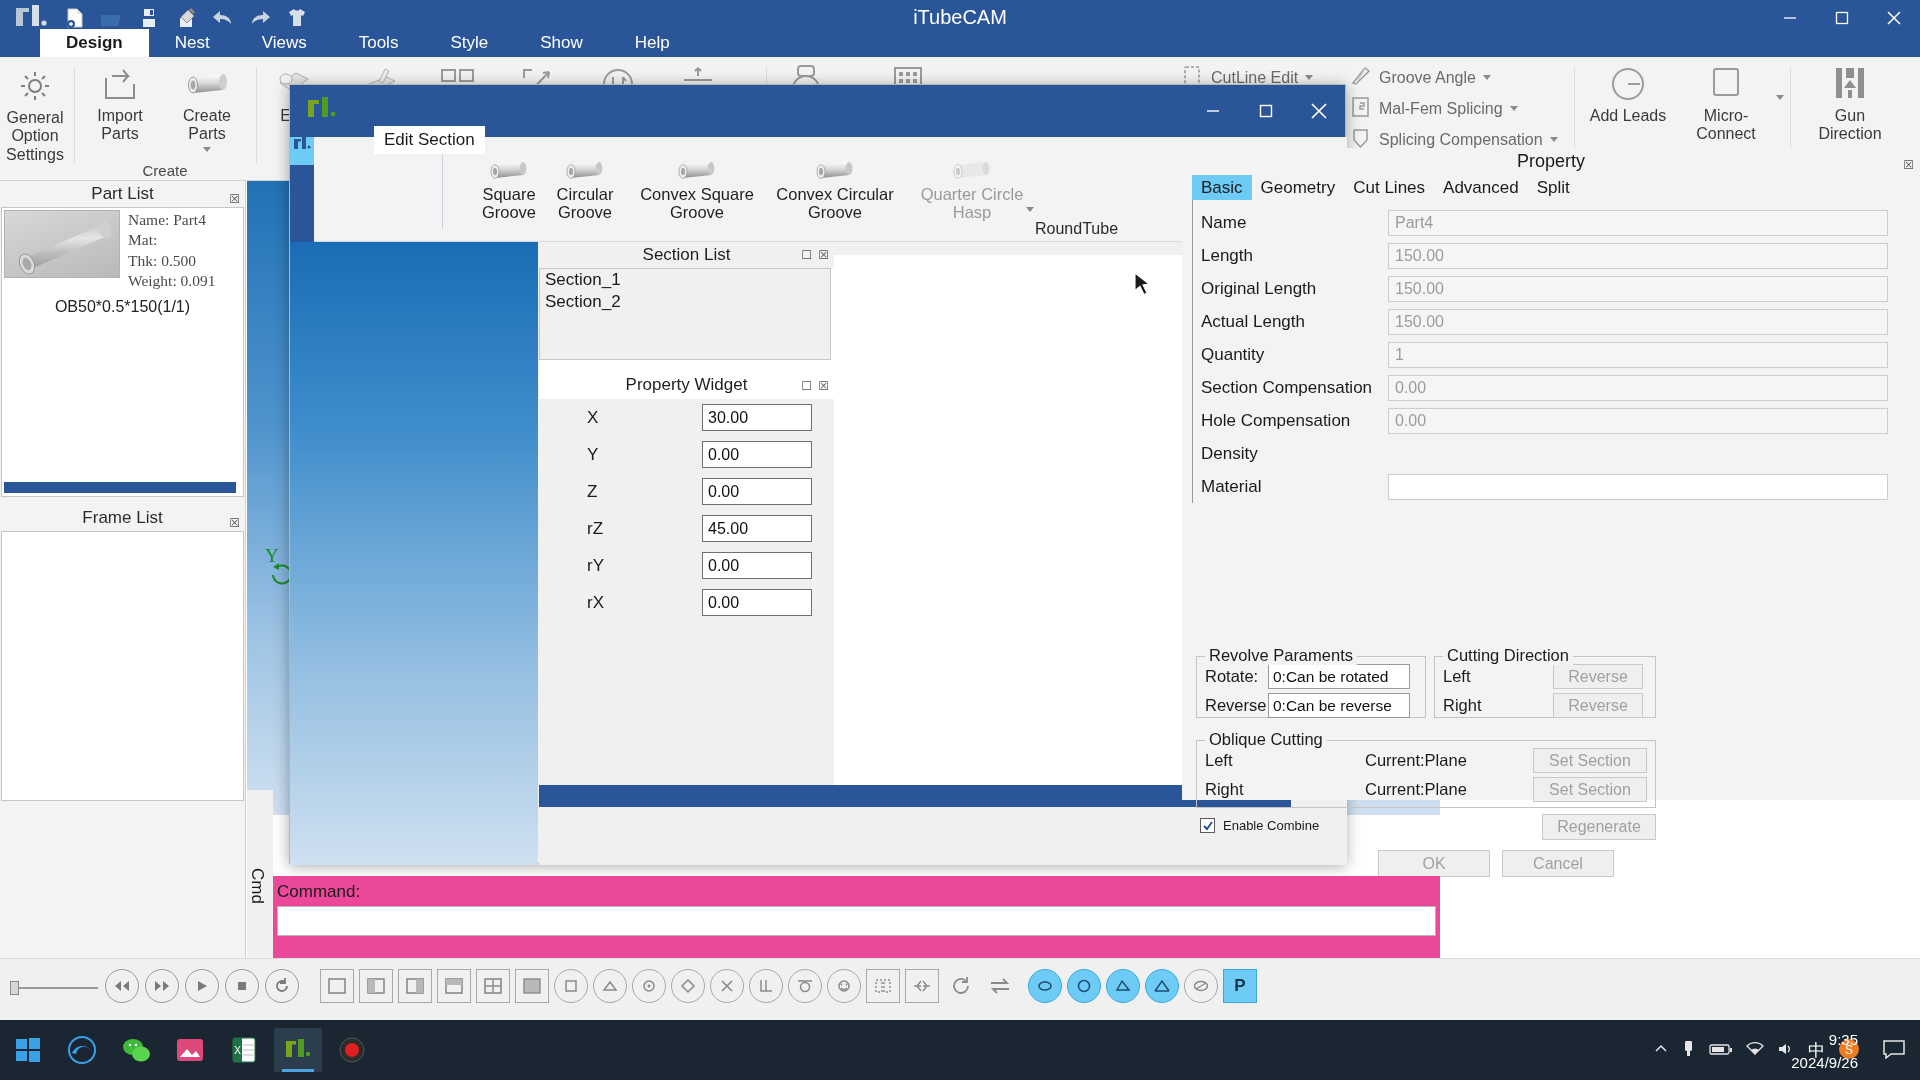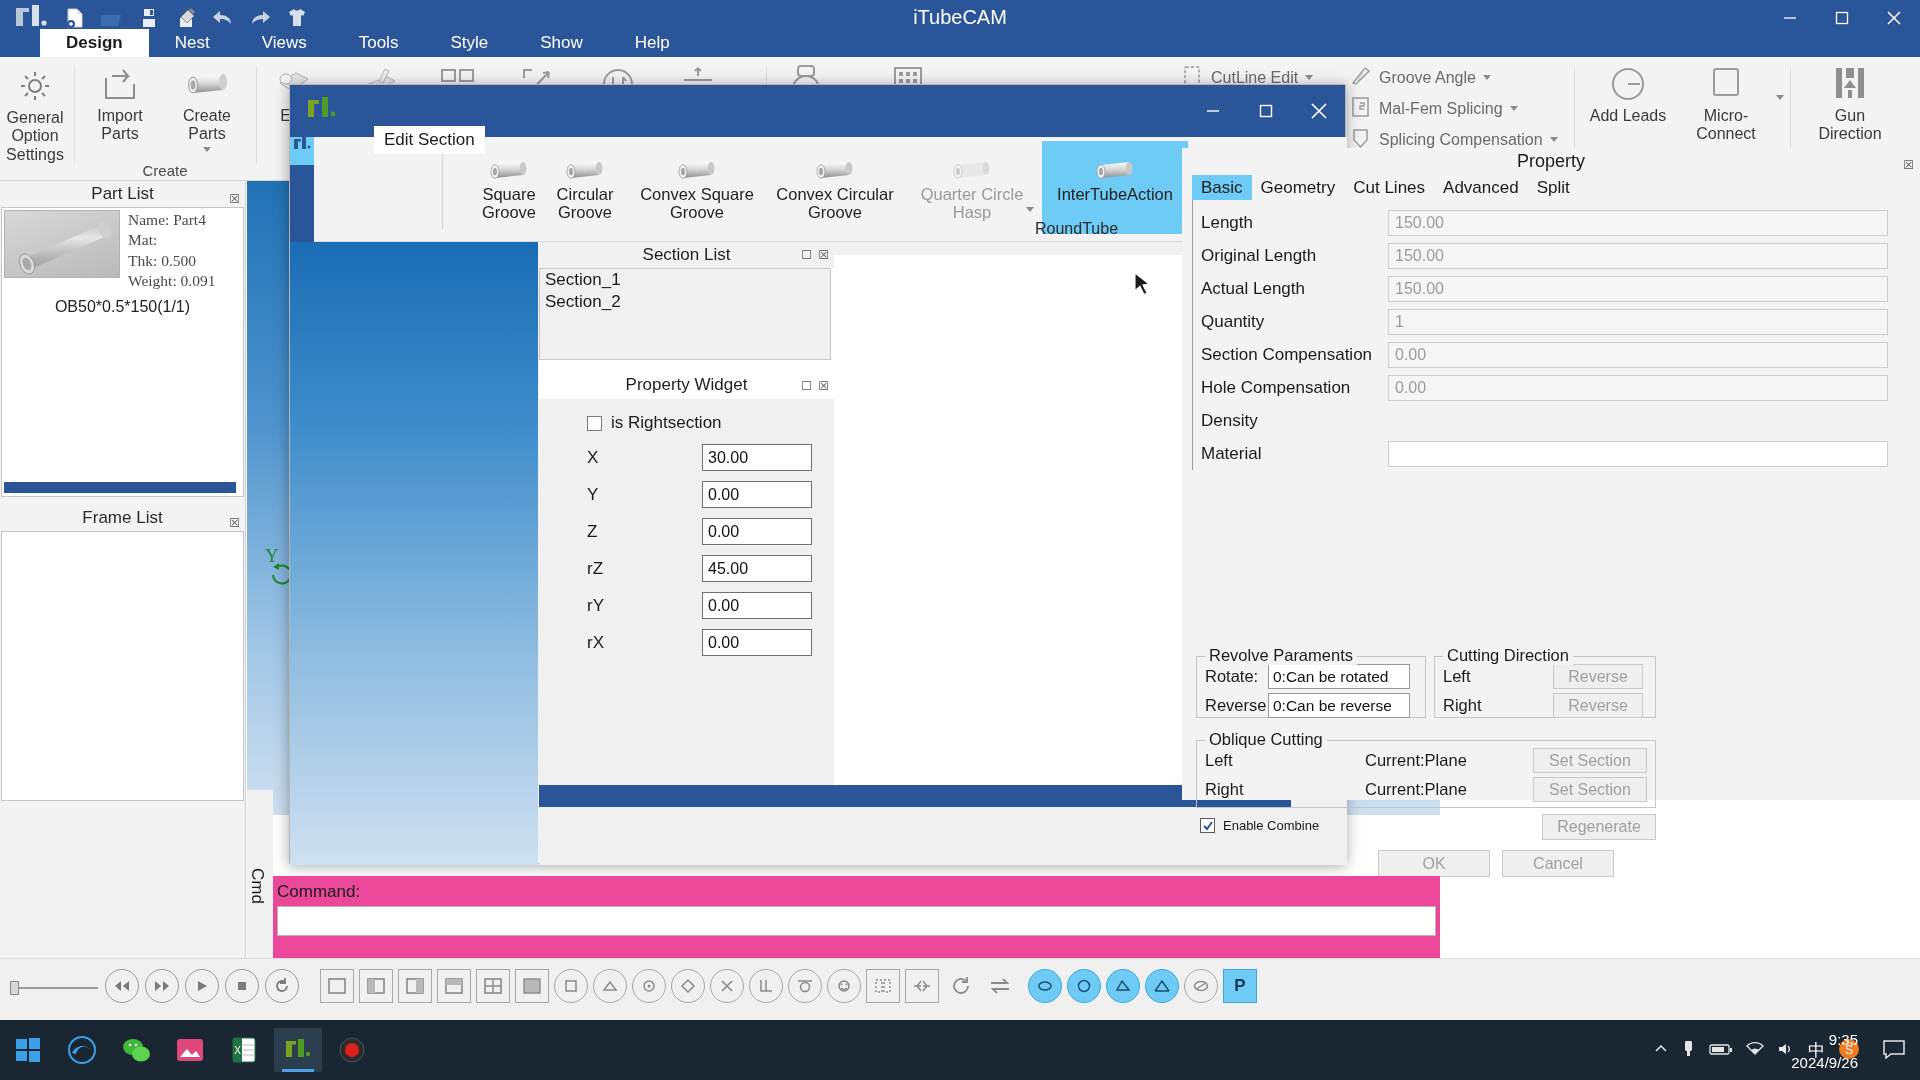--- a/index.html
+++ b/index.html
@@ -796,31 +796,20 @@
               <ellipse cx="38" cy="11.5" rx="3.4" ry="6.5" fill="#dadada"></ellipse>
               <ellipse cx="10" cy="14.5" rx="4" ry="6.8" fill="#f4f4f4" stroke="#c0c0c0" stroke-width="0.8"></ellipse>
               <ellipse cx="10" cy="14.5" rx="2" ry="3.8" fill="#cacaca"></ellipse>
             </svg>
         </div>
         <div class="sl">Quarter Circle
 Hasp</div>
         <span class="caret-d" style="position:absolute;right:2px;bottom:22px;"></span>
       </div>
 
-      <div class="sec-btn sel" style="left:752px;width:146px;">
-        <div class="si">
-          <svg width="48" height="28" viewBox="0 0 48 28">
-              <path d="M10 8 L38 5 L38 18 L10 21 Z" fill="url(#tp2)"></path>
-              <ellipse cx="38" cy="11.5" rx="3.4" ry="6.5" fill="#c8c8c8"></ellipse>
-              <ellipse cx="10" cy="14.5" rx="4" ry="6.8" fill="#f0f0f0" stroke="#9a9a9a" stroke-width="0.8"></ellipse>
-              <ellipse cx="10" cy="14.5" rx="2" ry="3.8" fill="#a5a5a5"></ellipse>
-            </svg>
-        </div>
-        <div class="sl">InterTubeAction</div>
-      </div>
 
       <div class="sec-btn" style="left:900px;width:130px;">
         <div class="si">
           <svg width="48" height="28" viewBox="0 0 48 28">
               <path d="M10 8 L38 5 L38 18 L10 21 Z" fill="url(#tp2)"></path>
               <ellipse cx="38" cy="11.5" rx="3.4" ry="6.5" fill="#c8c8c8"></ellipse>
               <ellipse cx="10" cy="14.5" rx="4" ry="6.8" fill="#f0f0f0" stroke="#9a9a9a" stroke-width="0.8"></ellipse>
               <ellipse cx="10" cy="14.5" rx="2" ry="3.8" fill="#a5a5a5"></ellipse>
             </svg>
         </div>
@@ -845,24 +834,20 @@
       <div class="seclist-item">Section_1</div>
       <div class="seclist-item">Section_2</div>
     </div>
 
     <div class="propw-hdr">
       <span>Property Widget</span>
       <span style="position:absolute;right:22px;top:1px;font-size:12px;color:#555;cursor:pointer;">☐</span>
       <span style="position:absolute;right:5px;top:1px;font-size:12px;color:#555;cursor:pointer;">☒</span>
     </div>
     <div class="propw-body">
-      <div class="cb-row">
-        <span class="cbx"></span>
-        <span>is Rightsection</span>
-      </div>
       <div class="pf-row">
         <span class="pf-lbl">X</span>
         <span class="pf-in">30.00</span>
       </div>
       <div class="pf-row">
         <span class="pf-lbl">Y</span>
         <span class="pf-in">0.00</span>
       </div>
       <div class="pf-row">
         <span class="pf-lbl">Z</span>
@@ -895,20 +880,24 @@
     </div>
     <div class="rp-tabs">
       <div class="rp-tab active">Basic</div>
       <div class="rp-tab">Geometry</div>
       <div class="rp-tab">Cut Lines</div>
       <div class="rp-tab">Advanced</div>
       <div class="rp-tab">Split</div>
     </div>
 
     <div class="rp-fields">
+      <div class="rp-row">
+        <span class="rp-lbl">Name</span>
+        <span class="rp-in">Part4</span>
+      </div>
       <div class="rp-row">
         <span class="rp-lbl">Length</span>
         <span class="rp-in">150.00</span>
       </div>
       <div class="rp-row">
         <span class="rp-lbl">Original Length</span>
         <span class="rp-in">150.00</span>
       </div>
       <div class="rp-row">
         <span class="rp-lbl">Actual Length</span>

